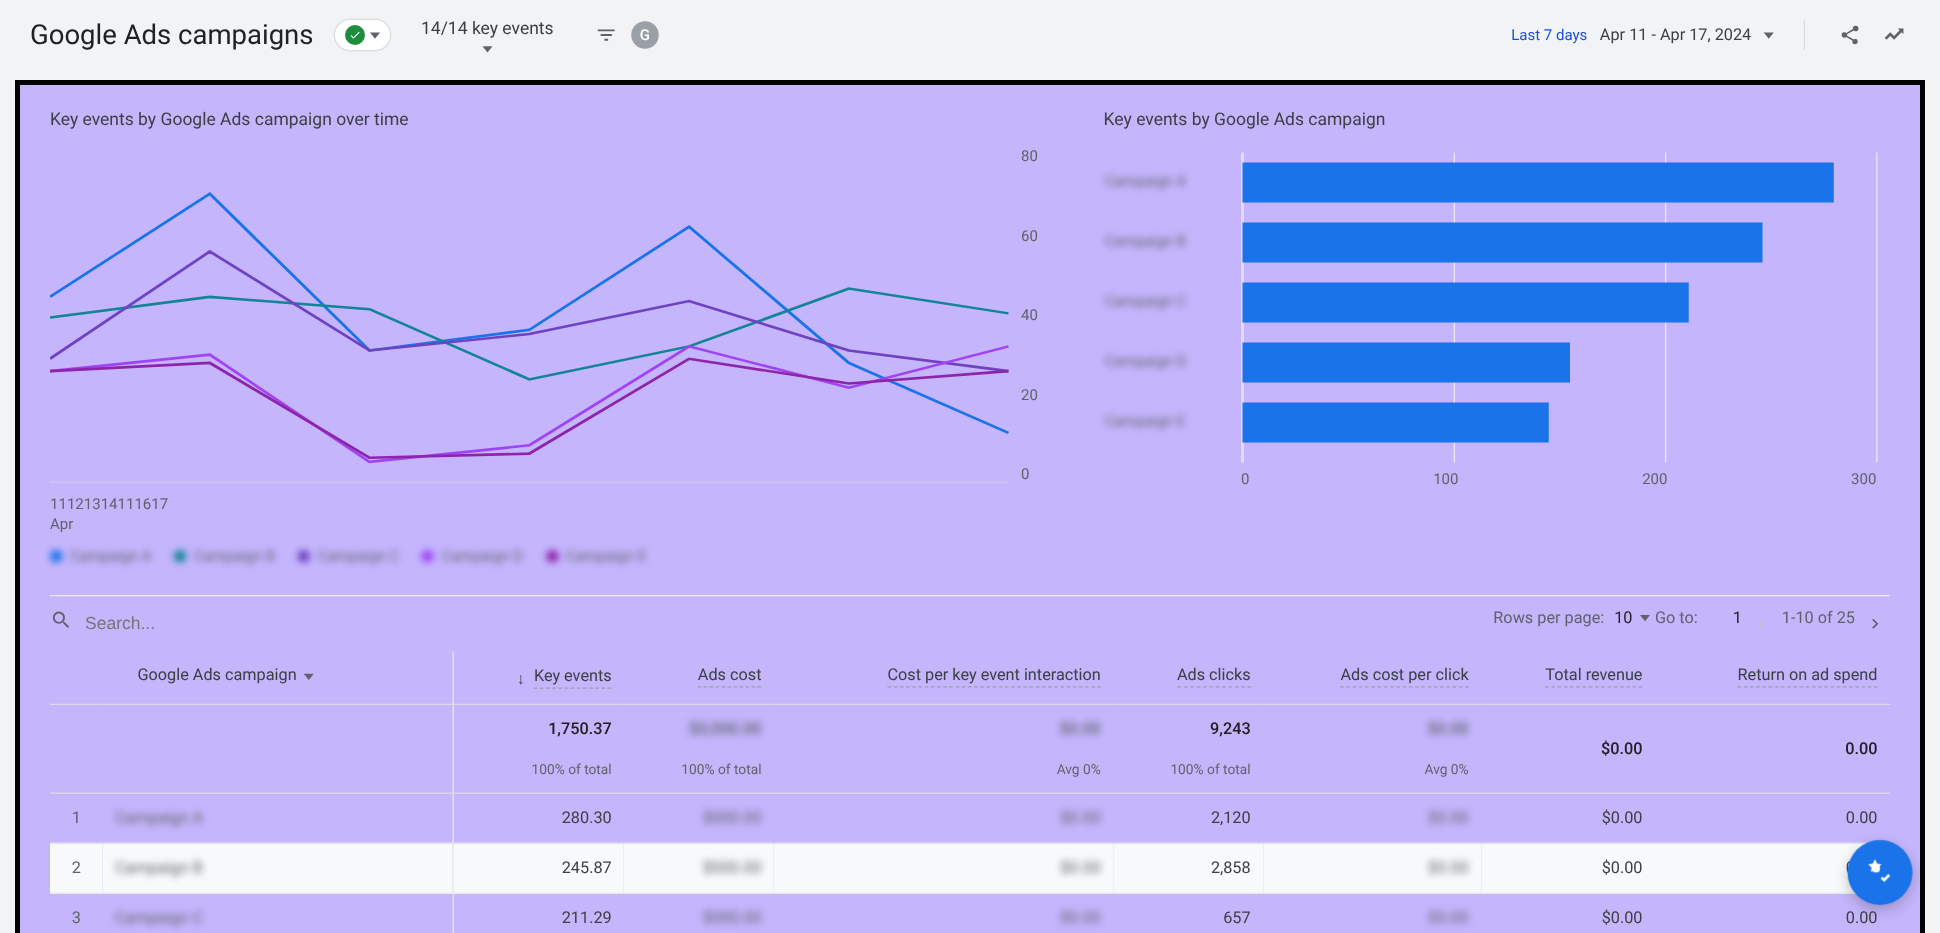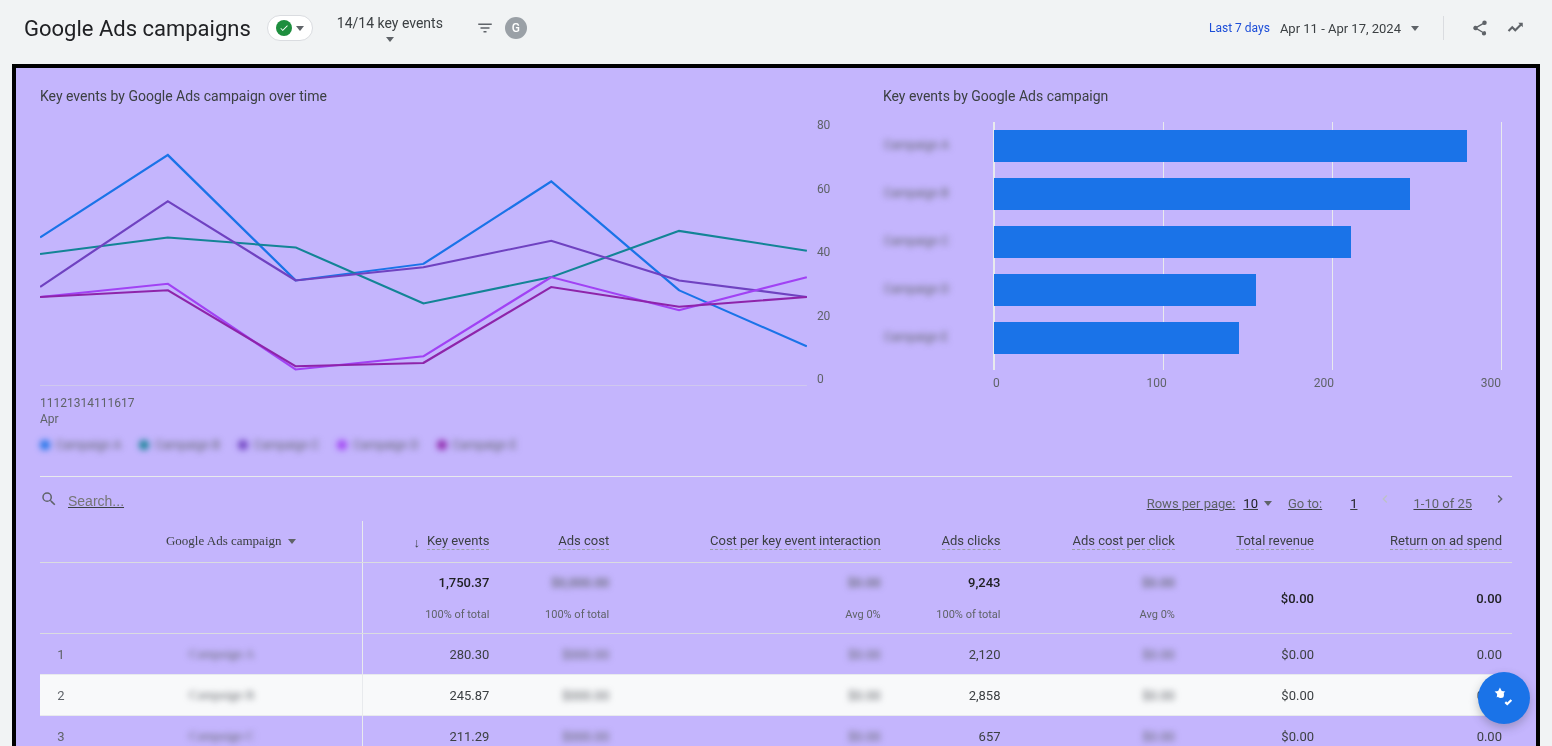--- a/index.html
+++ b/index.html
@@ -98,43 +98,42 @@
   .bars-area .gridline { position:absolute; top:0; bottom:0; width:1px; background:#e8eaed; }
   .bar-row { position:absolute; left:0; height:32px; display:flex; align-items:center; }
   .bar { height:32px; background:#1a73e8; }
   .bar-label {
     position:absolute; width:100px; left:-110px; text-align:left; font-size:12px;
     color:#5f6368; filter: blur(3px); line-height:1.15;
   }
   .bar-x-axis { position:absolute; left:110px; right:0; bottom:8px; display:flex; justify-content:space-between; font-size:12px; color:#5f6368; }
 
   .table-toolbar {
-    display:flex; align-items:flex-end; margin-top:24px;
+    display:flex; align-items:flex-start; margin-top:24px;
     border-top:1px solid #e8eaed;
     padding:10px 0;
-    gap:16px;
-    text-decoration:underline;
+    gap:4px;
   }
   .search-wrap { display:flex; align-items:center; gap:10px; flex:0 0 300px; }
   .search-wrap svg { width:18px;height:18px;fill:#5f6368; }
   .search-input { border:none; outline:none; font-size:14px; color:#5f6368; width:220px; background:transparent; }
   .table-toolbar .spacer { flex:1; }
   .tbl-ctrl { font-size:13px; color:#5f6368; display:flex; align-items:center; gap:8px; }
   .tbl-ctrl .val { color:#202124; }
   .page-arrow svg { width:16px;height:16px;fill:#5f6368; }
   .page-arrow.disabled svg { fill:#bdc1c6; }
 
   .data-table { width:100%; border-collapse:collapse; }
   .data-table th, .data-table td {
     padding:12px 10px; text-align:right; font-size:13px;
     border-bottom:1px solid #e8eaed;
   }
   .data-table th { color:#3c4043; font-weight:400; border-bottom:1px solid #dadce0; vertical-align:top; }
   .data-table th .th-label { display:inline-block; border-bottom:1px dashed #9aa0a6; padding-bottom:1px; }
-  .data-table td.first-col, .data-table th.first-col { text-align:center; width:280px; border-right:1px solid #e8eaed;font-family:Liberation Serif, serif; }
+  .data-table td.first-col, .data-table th.first-col { text-align:left; width:280px; border-right:1px solid #e8eaed; }
   .data-table td.rownum { text-align:center; color:#5f6368; width:42px; }
   .campaign-name { filter:blur(3px); color:#5f6368; }
   .sort-arrow { display:inline-block; transform: translateY(2px); margin-right:4px; }
   .summary-row td { font-weight:500; color:#202124; border-bottom:1px solid #dadce0; }
   .summary-sub { display:block; font-size:11px; color:#5f6368; font-weight:400; margin-top:18px; }
   .blurred { filter:blur(3px); color:#5f6368; }
   .data-table tr.data-row:nth-child(odd) td { background:#f8f9fa; }
   .data-table th.first-col .th-label { border-bottom:none; }
   .dd-wrap { display:flex; align-items:center; gap:6px; }
 

